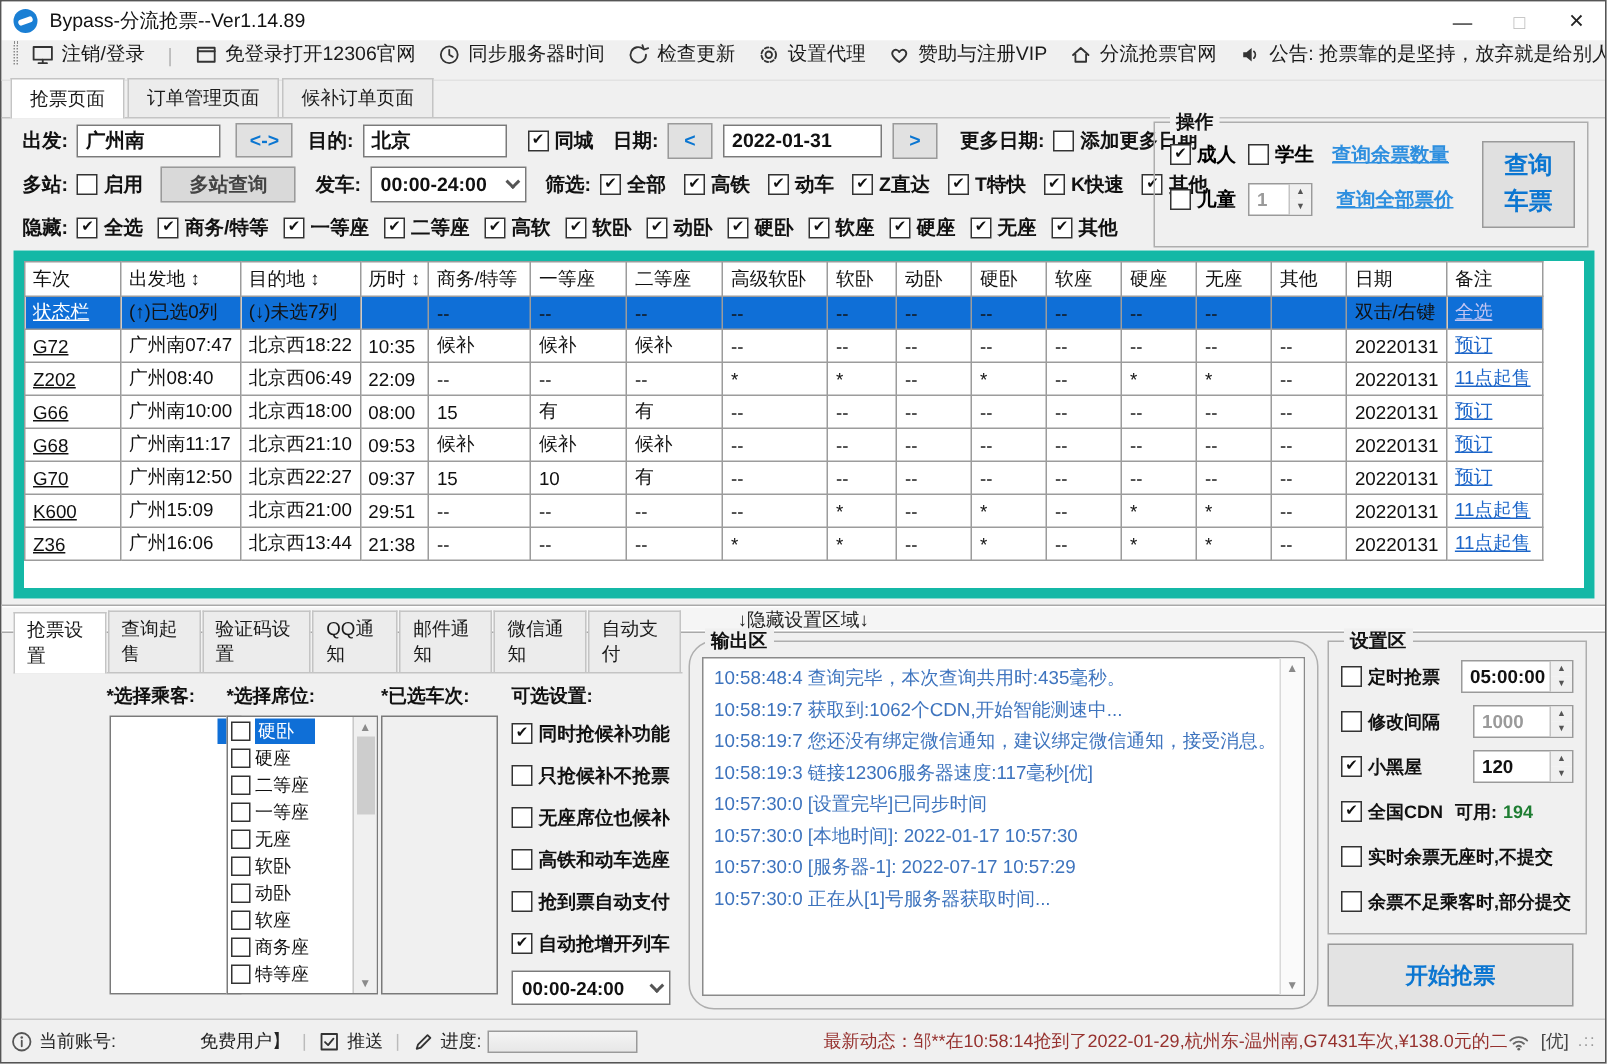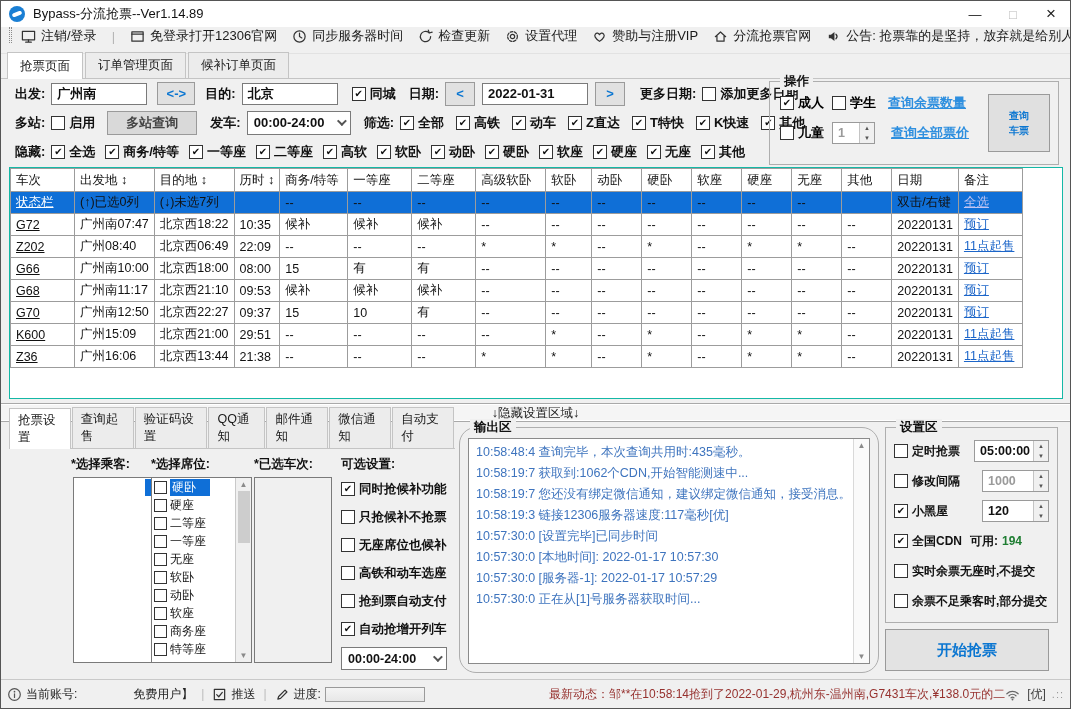--- a/index.html
+++ b/index.html
@@ -43,31 +43,31 @@
   .cb-item{display:inline-flex;align-items:center;margin-right:0;}
   .checks{display:inline-flex;align-items:center;gap:12px;}
   .checks-tight{gap:10px;}
   .combo{background:#fff;border:1px solid #7a7a7a;height:24px;display:inline-flex;align-items:center;padding:0 6px;font-size:13px;font-weight:600;color:#111;}
   .combo .chev{width:7px;height:7px;border-right:2px solid #555;border-bottom:2px solid #555;transform:rotate(45deg) translateY(-2px);margin-left:12px;}
   .link{color:#2e8fdf;text-decoration:underline;cursor:default;font-weight:600;}
 
   .op-group{position:absolute;top:2px;left:768px;width:290px;height:84px;border:1px solid #aeaeae;}
   .legend{position:absolute;top:-9px;left:10px;background:#f0f0f0;padding:0 4px;font-size:12.5px;font-weight:600;color:#111;}
   .op-row{display:flex;align-items:center;height:30px;padding-left:10px;font-size:13px;font-weight:600;white-space:nowrap;}
-  .query-btn{position:absolute;right:8px;top:12px;width:62px;height:58px;background:#e0e0e0;border:1px solid #9a9a9a;display:flex;flex-direction:column;align-items:center;justify-content:center;color:#0b76d1;font-size:10px;font-weight:700;line-height:1.5;}
+  .query-btn{position:absolute;right:8px;top:12px;width:62px;height:58px;background:#e0e0e0;border:1px solid #9a9a9a;display:flex;flex-direction:column;align-items:center;justify-content:center;color:#0b76d1;font-size:16px;font-weight:700;line-height:1.5;}
   .spinbox{display:inline-flex;height:22px;border:1px solid #9a9a9a;background:#fff;align-items:stretch;}
   .spin-val{display:flex;align-items:center;padding:0 5px;font-size:12.5px;color:#111;}
   .spin-val.dim{color:#9a9a9a;}
   .spin-btns{display:flex;flex-direction:column;width:15px;border-left:1px solid #c4c4c4;}
   .sb{flex:1;background:#f0f0f0;display:flex;align-items:center;justify-content:center;font-size:6px;color:#555;line-height:1;}
   .sb.up::after{content:"▲";}
   .sb.dn::after{content:"▼";}
 
   
-  .tablewrap{position:absolute;top:166px;left:8px;width:1054px;height:232px;background:#fff;border:1px solid #14b8a6;overflow:hidden;}
+  .tablewrap{position:absolute;top:166px;left:8px;width:1054px;height:232px;background:#fff;border:7px solid #14b8a6;overflow:hidden;}
   #result-table{border-collapse:collapse;table-layout:fixed;}
   #result-table th,#result-table td{border:1px solid #9c9c9c;font-size:12.5px;padding:2px 5px;white-space:nowrap;overflow:hidden;height:22px;color:#111;font-weight:400;text-align:left;}
   #result-table th{height:23px;}
   #result-table .filler{border:none;background:#fff;}
   tr.selected td{background:#0f6fd7;color:#eaf1fb;}
   tr.selected td.filler{background:#fff;}
   .train-link{text-decoration:underline;color:#111;}
   tr.selected .train-link{color:#fff;}
   .note-link{text-decoration:underline;color:#1d66c9;}
   tr.selected .note-link{color:#c3c5f2;}
@@ -687,21 +687,21 @@
     <div class="group output-group">
       <span class="legend">输出区</span>
       <div class="logbox">
         <div class="loglines">
             <div class="log-line">10:58:48:4  查询完毕，本次查询共用时:435毫秒。</div>
             <div class="log-line">10:58:19:7  获取到:1062个CDN,开始智能测速中...</div>
             <div class="log-line">10:58:19:7  您还没有绑定微信通知，建议绑定微信通知，接受消息。</div>
             <div class="log-line">10:58:19:3  链接12306服务器速度:117毫秒[优]</div>
             <div class="log-line">10:57:30:0  [设置完毕]已同步时间</div>
             <div class="log-line">10:57:30:0  [本地时间]: 2022-01-17 10:57:30</div>
-            <div class="log-line">10:57:30:0  [服务器-1]: 2022-01-17 10:57:29</div>
+            <div class="log-line">10:57:30:0  [服务器-1]: 2022-07-17 10:57:29</div>
             <div class="log-line">10:57:30:0  正在从[1]号服务器获取时间...</div>
           </div>
         <div class="vscroll" style="border-left:1px solid #d9d9d9;background:#fafafa">
           <span class="arr-up"></span>
           <span class="sp"></span>
           <span class="arr-dn"></span>
         </div>
       </div>
     </div>
 

